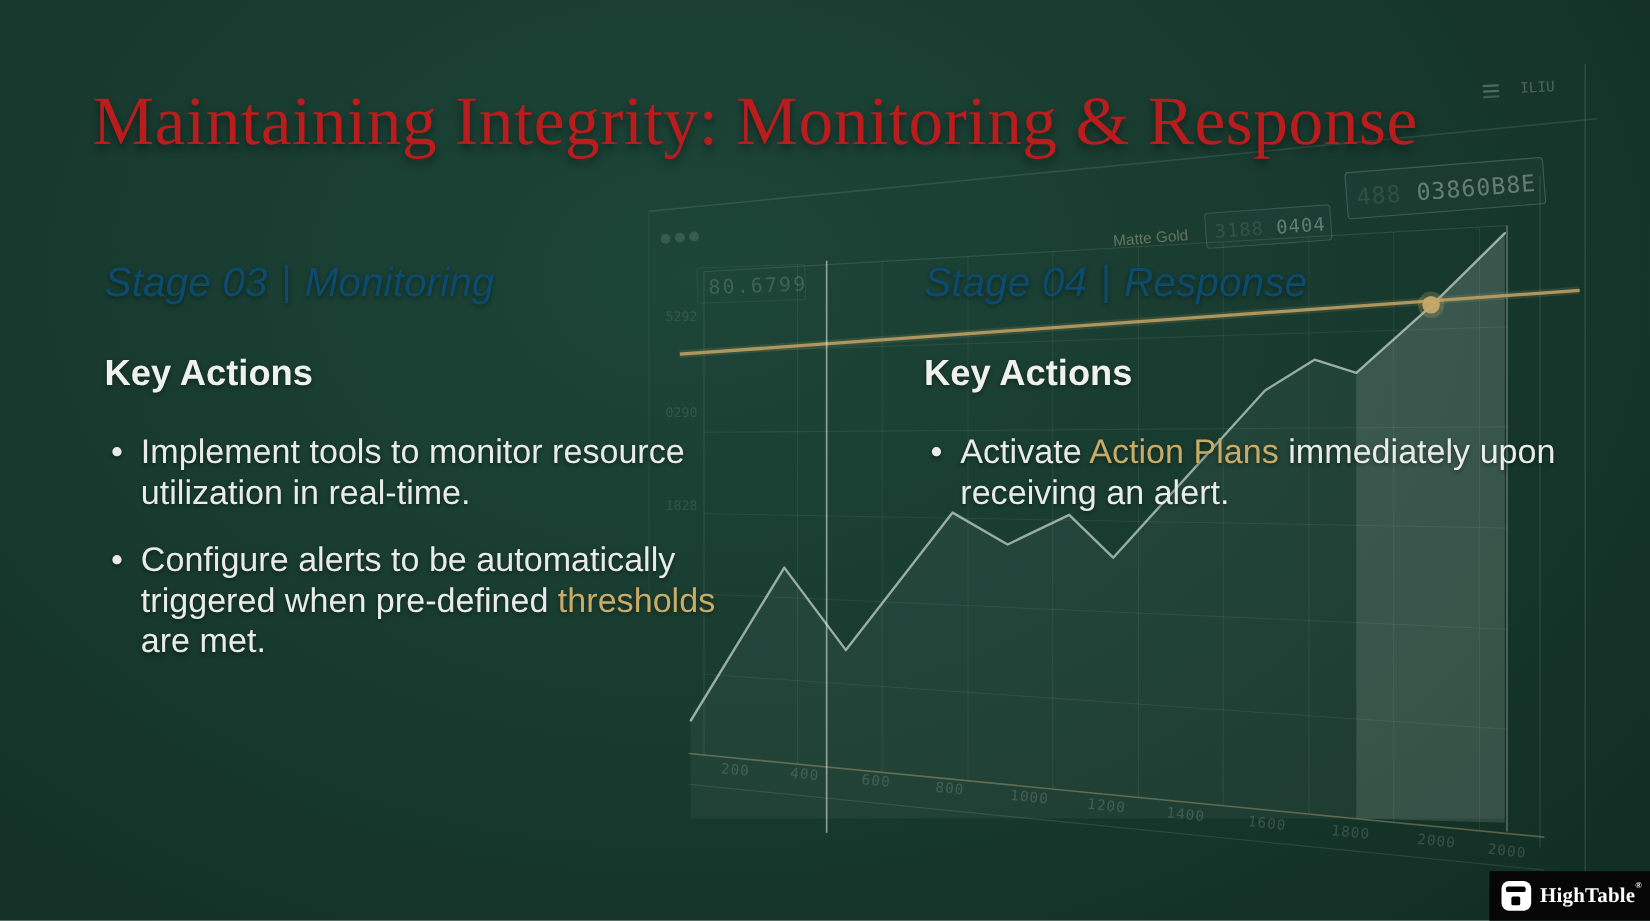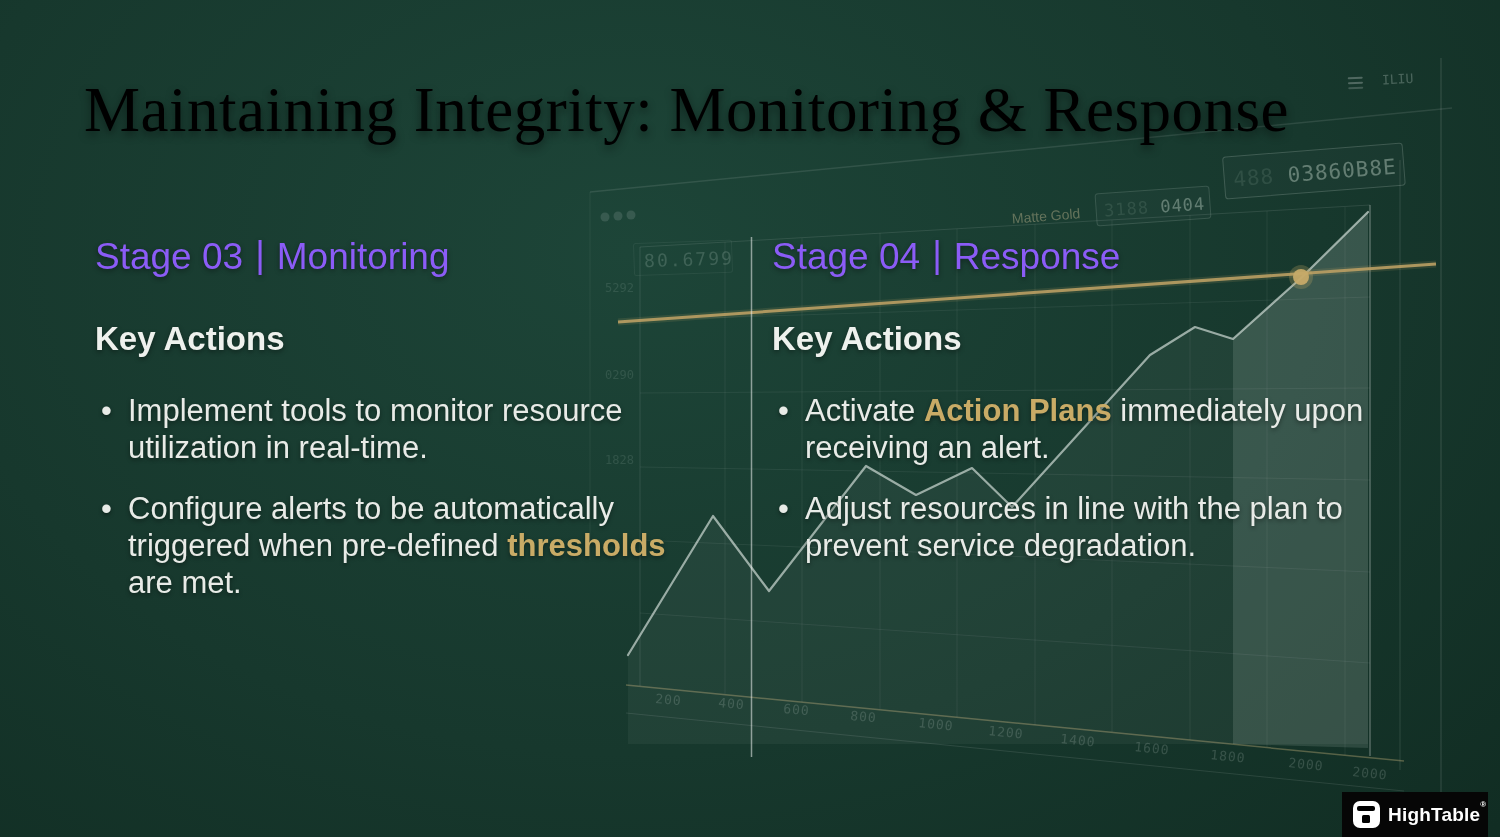--- a/index.html
+++ b/index.html
@@ -6,51 +6,51 @@
   body{
     width:1500px;height:837px;overflow:hidden;position:relative;
     font-family:"Liberation Sans",sans-serif;
     background:
       radial-gradient(115% 150% at 42% 30%, #1d4538 0%, #17382d 40%, #112d23 68%, #0b2219 88%, #081b14 100%);
   }
   #bg-svg{position:absolute;left:0;top:0;}
   .slide-title{
     position:absolute;left:84px;top:74px;width:1360px;
     font-family:"Liberation Serif",serif;font-weight:500;
-    font-size:63px;letter-spacing:.5px;color:#000000;
+    font-size:63px;letter-spacing:.5px;color:#b91c1c;
     text-shadow:0 4px 8px rgba(0,0,0,.45);
     white-space:nowrap;margin:0;
   }
   .column{position:absolute;top:236px;}
   .col-left{left:95px;width:585px;}
-  .col-right{left:772px;width:606px;}
+  .col-right{left:840px;width:606px;}
   .stage-heading{
-    font-size:37px;font-weight:500;color:#8b5cf6;margin:0 0 42px 0;
-    text-shadow:0 2px 5px rgba(0,0,0,.4);white-space:nowrap;
+    font-size:37px;font-weight:500;color:#0c4a6e;margin:0 0 42px 0;
+    text-shadow:0 2px 5px rgba(0,0,0,.4);white-space:nowrap;font-style:italic;
   }
   .stage-heading .pipe{font-weight:300;padding:0 12px;position:relative;top:-2px;}
   .key-actions{
     font-size:33px;font-weight:600;color:#eef1ed;margin:0 0 34px 0;
     text-shadow:0 2px 5px rgba(0,0,0,.4);
   }
   ul.bullets{list-style:none;margin:0;padding:0;}
   ul.bullets li{
     position:relative;padding-left:33px;margin-bottom:24px;
     font-size:31px;line-height:37px;color:#e8ebe7;
     text-shadow:0 2px 4px rgba(0,0,0,.4);
   }
   ul.bullets li::before{
     content:"\2022";position:absolute;left:6px;top:0;color:#e8ebe7;
   }
-  .gold{color:#c9ab66;font-weight:700;}
+  .gold{color:#c9ab66;font-weight:400;}
   
   .logo-plate{
-    position:absolute;right:12px;bottom:0;width:146px;height:45px;
+    position:absolute;right:0;bottom:0;width:146px;height:45px;
     background:#060606;display:flex;align-items:center;gap:8px;
-    padding-left:11px;box-sizing:border-box;
+    padding-left:11px;box-sizing:border-box;font-family:Liberation Serif, serif;
   }
   .logo-mark{width:27px;height:27px;background:#ffffff;border-radius:7px;position:relative;flex:0 0 auto;}
   .logo-mark .bar{position:absolute;left:4px;top:5px;width:18px;height:5px;background:#000;border-radius:2px;}
   .logo-mark .sq{position:absolute;left:9px;top:14px;width:8px;height:8px;background:#000;border-radius:1.5px;}
   .logo-text{color:#ffffff;font-size:19px;font-weight:700;letter-spacing:.2px;line-height:1;}
   .logo-reg{color:#ffffff;font-size:8px;vertical-align:top;position:relative;top:-4px;}
   
   text{font-family:"DejaVu Sans Mono",monospace;}
   .lbl-sans{font-family:"Liberation Sans",sans-serif;}
 </style>
@@ -169,21 +169,20 @@
     </ul>
 </section>
 
 <section class="column col-right">
   <h2 class="stage-heading">
     <span>Stage 04</span><span class="pipe">|</span><span>Response</span>
   </h2>
   <h3 class="key-actions">Key Actions</h3>
   <ul class="bullets">
       <li><span>Activate </span><span class="gold">Action Plans</span><span> immediately upon receiving an alert.</span></li>
-      <li><span>Adjust resources in line with the plan to prevent service degradation.</span></li>
     </ul>
 </section>
 
 <div class="logo-plate">
   <div class="logo-mark">
     <div class="bar"></div>
     <div class="sq"></div>
   </div>
   <div class="logo-text"><span>HighTable</span><span class="logo-reg">®</span></div>
 </div>

